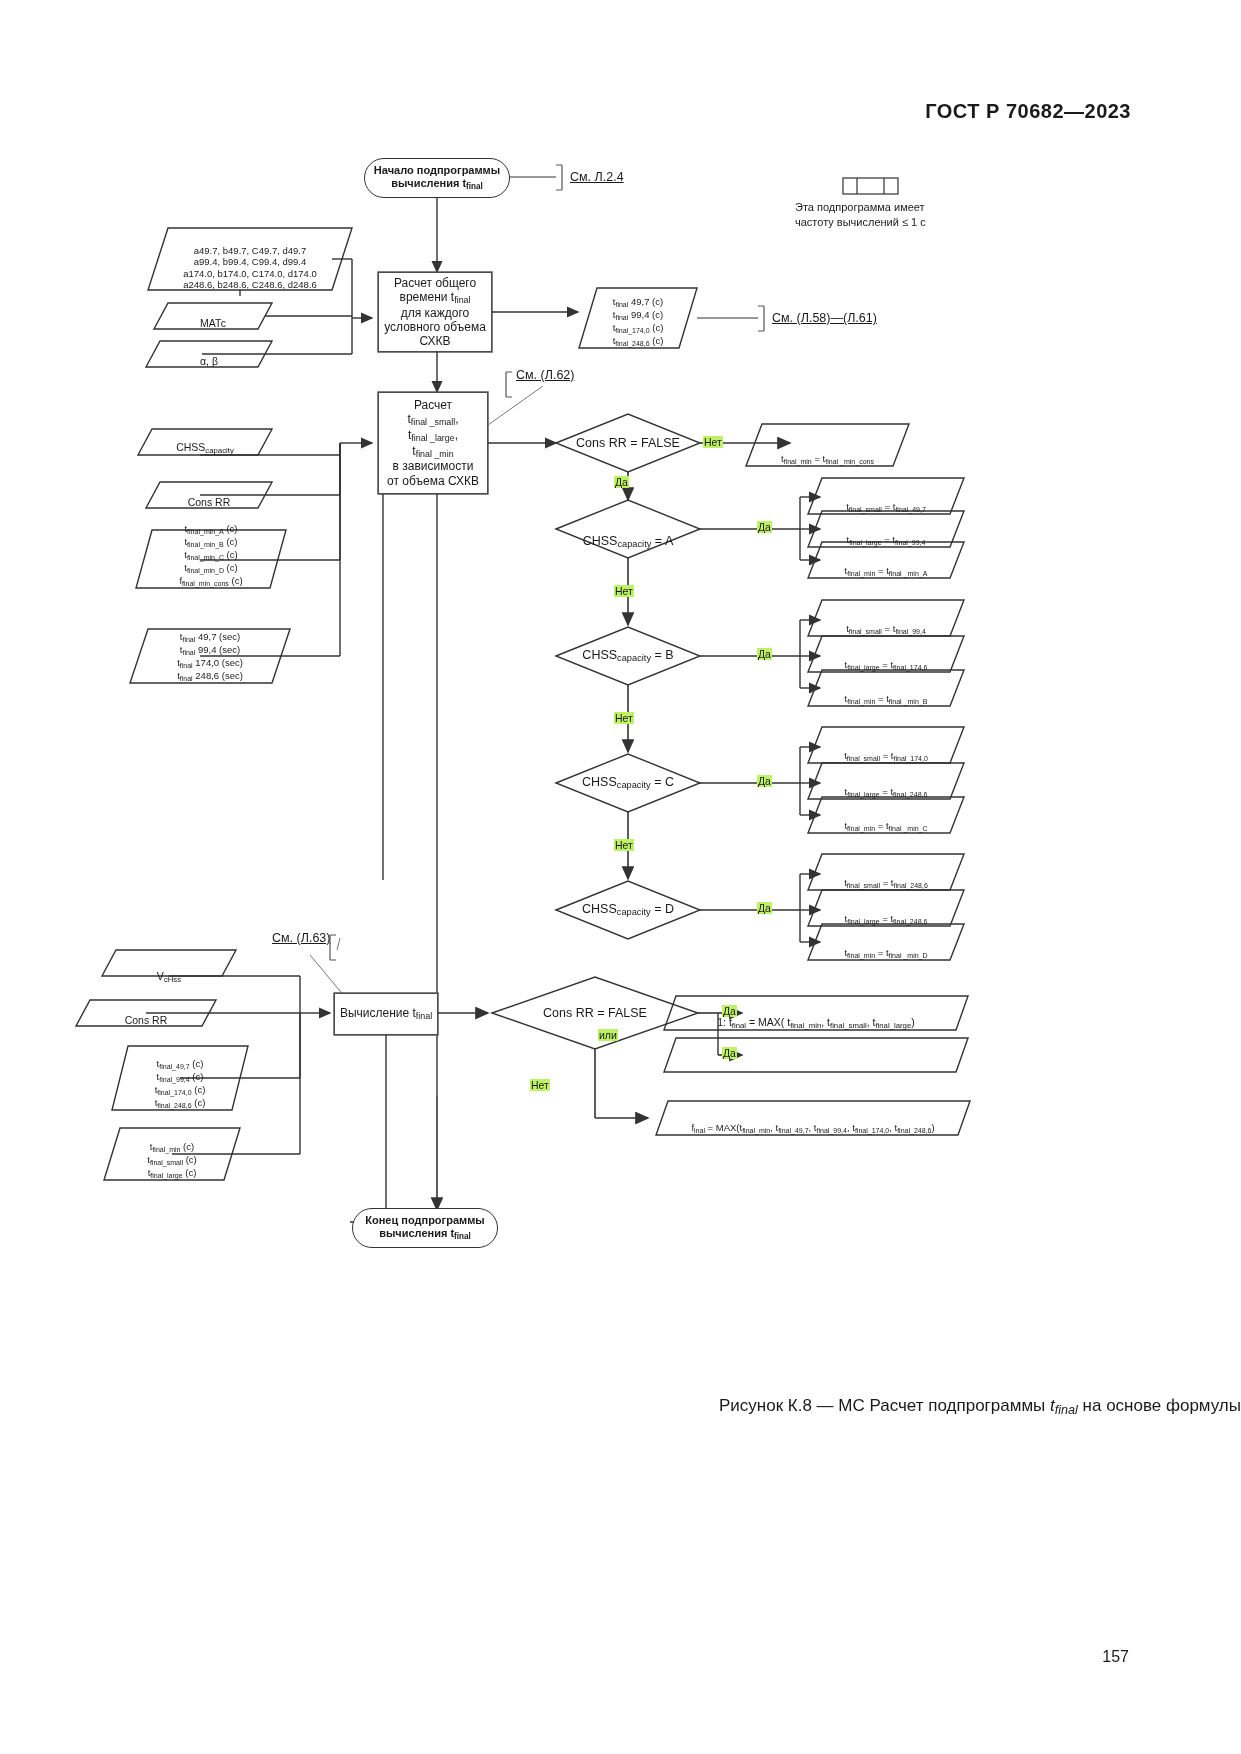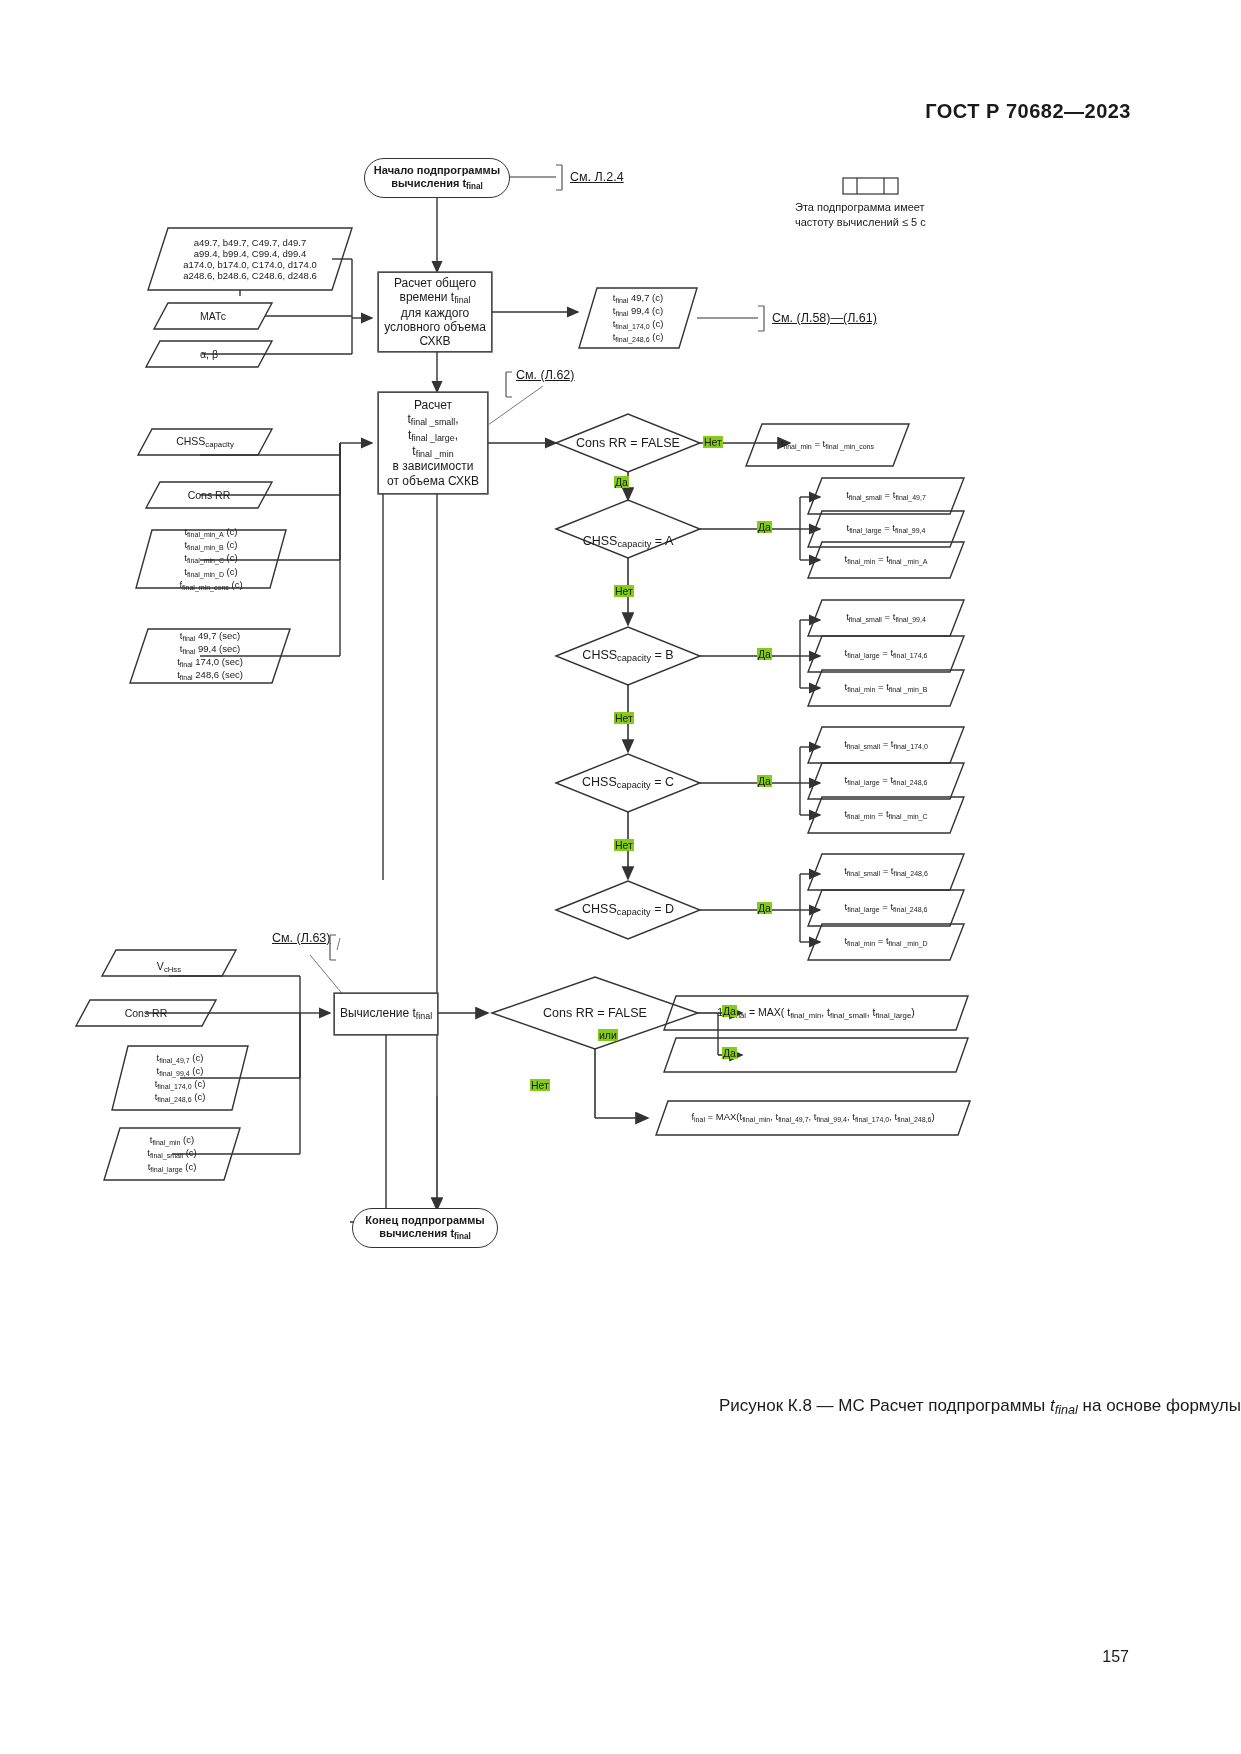--- a/index.html
+++ b/index.html
@@ -74,29 +74,30 @@
   .terminator {
     border: 1.4px solid #333;
     border-radius: 26px;
     background: #fff;
     font-weight: bold;
     font-size: 11px;
   }
   .para-label {
     background: transparent;
     border: none;
+    align-items: flex-end;
   }
   .dia-label {
     background: transparent;
     font-size: 12.5px;
   }
   .edge-label {
     position: absolute;
     font-size: 10.5px;
-    background: #84cc16;
+    background: #bef264;
     padding: 0 1px;
     white-space: nowrap;
   }
   .note {
     position: absolute;
     font-size: 12.5px;
     white-space: nowrap;
     text-decoration: underline;
   }
   .legend-text {
@@ -276,21 +277,21 @@
     <path d="M595,1118 L648,1118" marker-end="url(#ah)" stroke-width="1.6"></path>
     <path d="M668,1101 L970,1101 L958,1135 L656,1135 z"></path>
 
     <path d="M386,1035 L386,1222"></path>
     <path d="M386,1222 L350,1222"></path>
     <path d="M437,1096 L437,1210" marker-end="url(#ah)" stroke-width="1.6"></path>
   </g>
 </svg>
 
 <div class="legend-text" style="left:795px; top:200px;">Эта подпрограмма имеет
-частоту вычислений ≤ 5 с</div>
+частоту вычислений ≤ 1 с</div>
 
 <div class="note" style="left:570px; top:170px;">См. Л.2.4</div>
 <div class="note" style="left:772px; top:311px;">См. (Л.58)—(Л.61)</div>
 <div class="note" style="left:516px; top:368px;">См. (Л.62)</div>
 <div class="note" style="left:272px; top:931px;">См. (Л.63)</div>
 
 <div class="node terminator" style="left:364px; top:158px; width:146px; height:40px;">
   <span>Начало подпрограммы<br>вычисления t<sub>final</sub></span>
 </div>
 <div class="node terminator" style="left:352px; top:1208px; width:146px; height:40px;">

